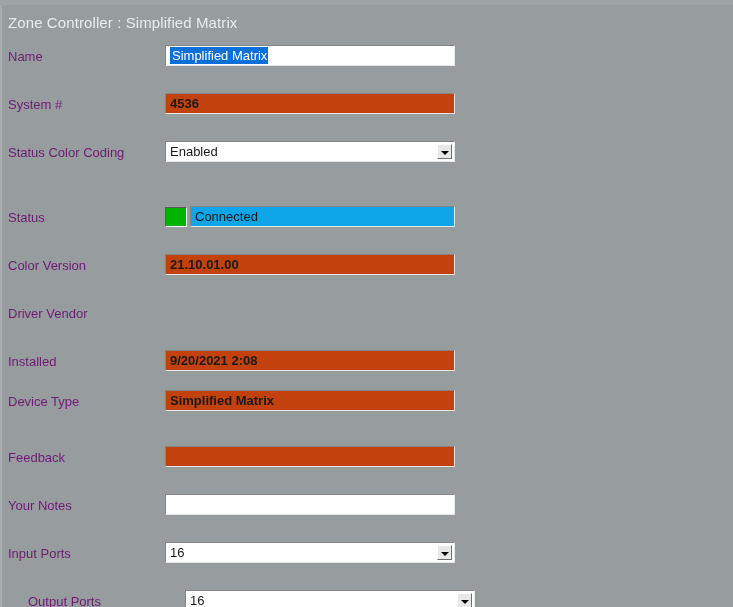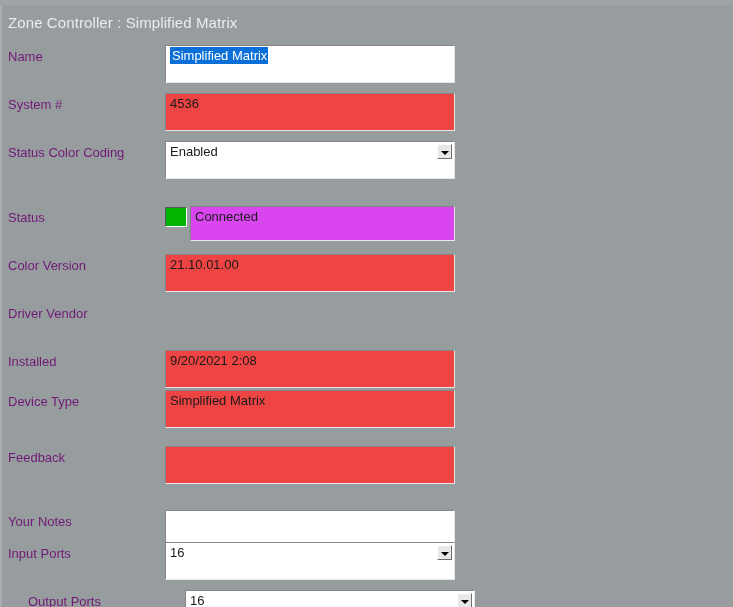--- a/index.html
+++ b/index.html
@@ -63,38 +63,38 @@
     white-space: nowrap;
     line-height: 15px;
   }
 
   
   .ctl {
     position: absolute;
     left: 165px;
     top: 0;
     width: 290px;
-    height: 38px;
+    height: 21px;
     box-sizing: border-box;
     border-top: 1px solid #848484;
     border-left: 1px solid #848484;
     border-right: 1px solid #e6e8e8;
     border-bottom: 1px solid #e6e8e8;
     background: #ffffff;
   }
   .field-text {
     position: absolute;
     left: 4px;
     top: 2px;
     font-size: 13px;
     color: #1a1a1a;
     line-height: 15px;
     white-space: nowrap;
   }
-  .readonly { background: #ef4444; }
+  .readonly { background: #c2410c; font-weight: bold; }
   .editable { background: #ffffff; }
 
   
   .sel-text {
     background: #0b6fd8;
     color: #ffffff;
     padding: 1px 1px 1px 2px;
   }
 
   
@@ -133,23 +133,23 @@
     border-top: 1px solid #5a5a5a;
     border-left: 1px solid #5a5a5a;
     border-right: 1px solid #ffffff;
     border-bottom: 1px solid #ffffff;
   }
   .status-box {
     position: absolute;
     left: 190px;
     top: 0;
     width: 265px;
-    height: 35px;
-    box-sizing: border-box;
-    background: #d946ef;
+    height: 21px;
+    box-sizing: border-box;
+    background: #0ea5e9;
     border-top: 1px solid #848484;
     border-left: 1px solid #848484;
     border-right: 1px solid #e6e8e8;
     border-bottom: 1px solid #e6e8e8;
   }
 </style>
 </head>
 <body>
 
 <div id="top-strip"></div>
@@ -206,21 +206,21 @@
       <div class="ctl readonly">
         <div class="field-text">Simplified Matrix</div>
       </div>
     </div>
     <div class="row" style="top: 192px;">
       <div class="row-label">Feedback</div>
       <div class="ctl readonly">
         <div class="field-text"></div>
       </div>
     </div>
-    <div class="row" style="top: 232px;">
+    <div class="row" style="top: 216px;">
       <div class="row-label">Your Notes</div>
       <div class="ctl editable">
         <div class="field-text"></div>
       </div>
     </div>
     <div class="row" style="top: 240px;">
       <div class="row-label">Input Ports</div>
       <div class="ctl editable">
         <div class="field-text">16</div>
         <div class="combo-btn">

